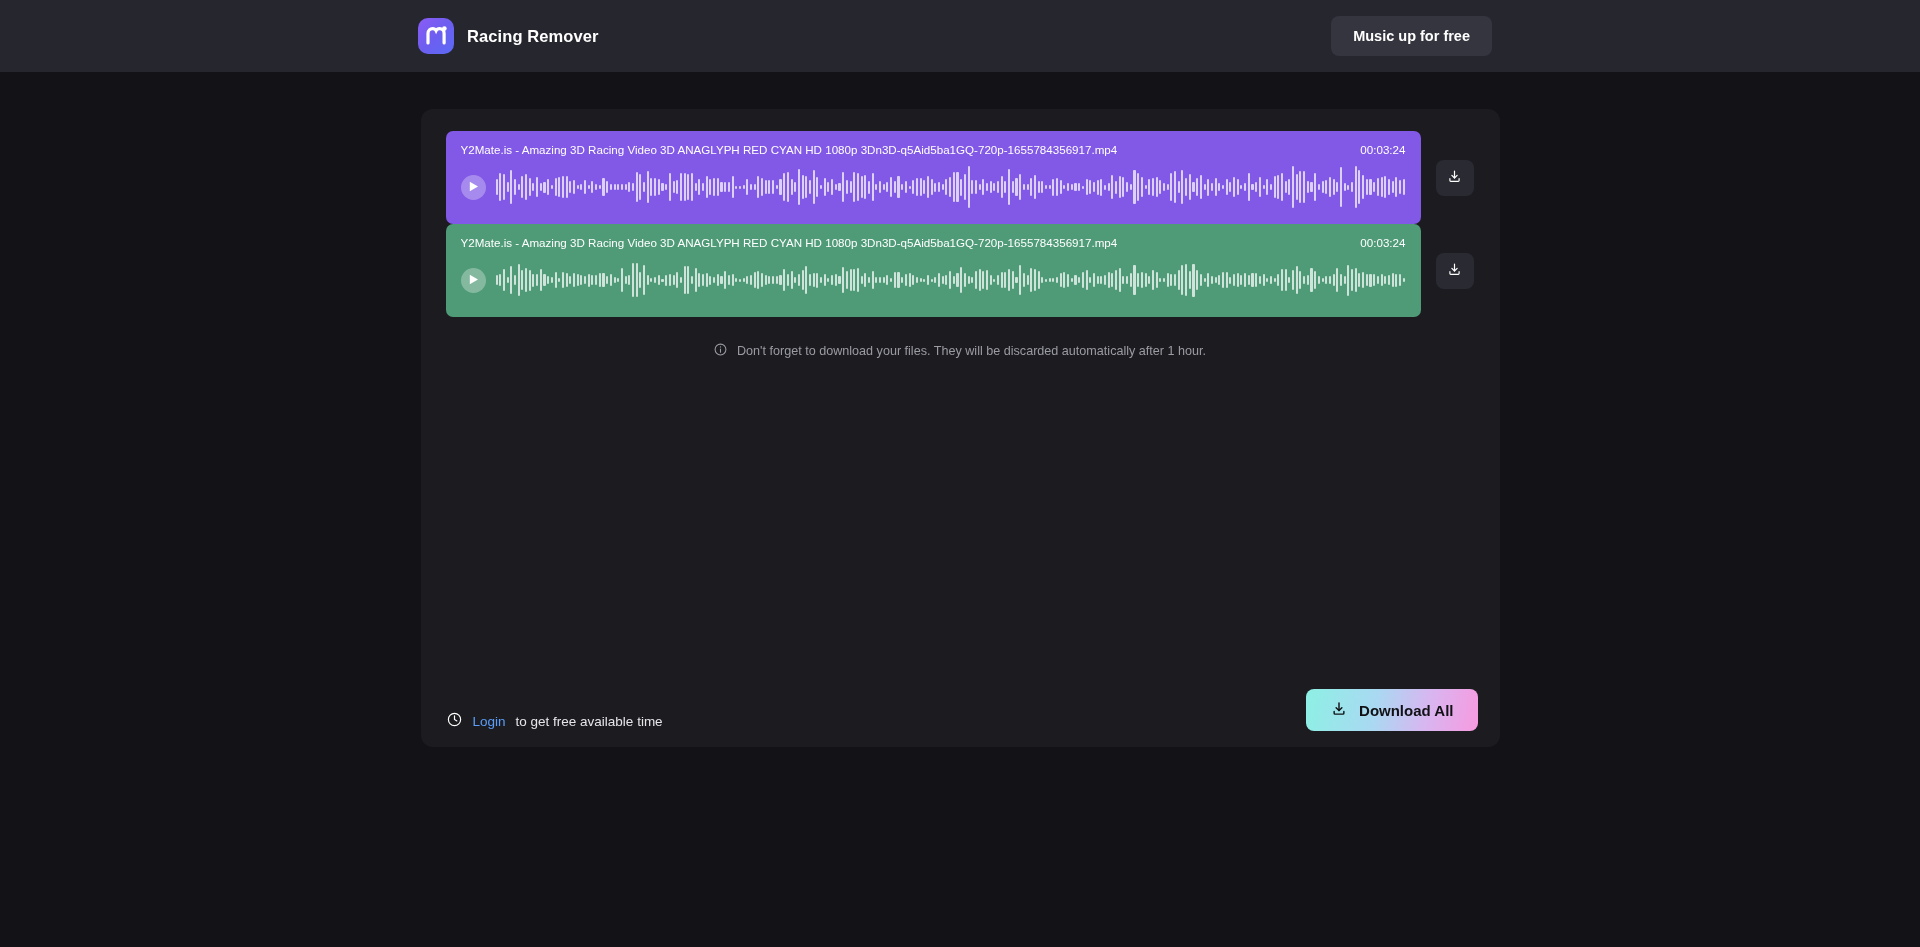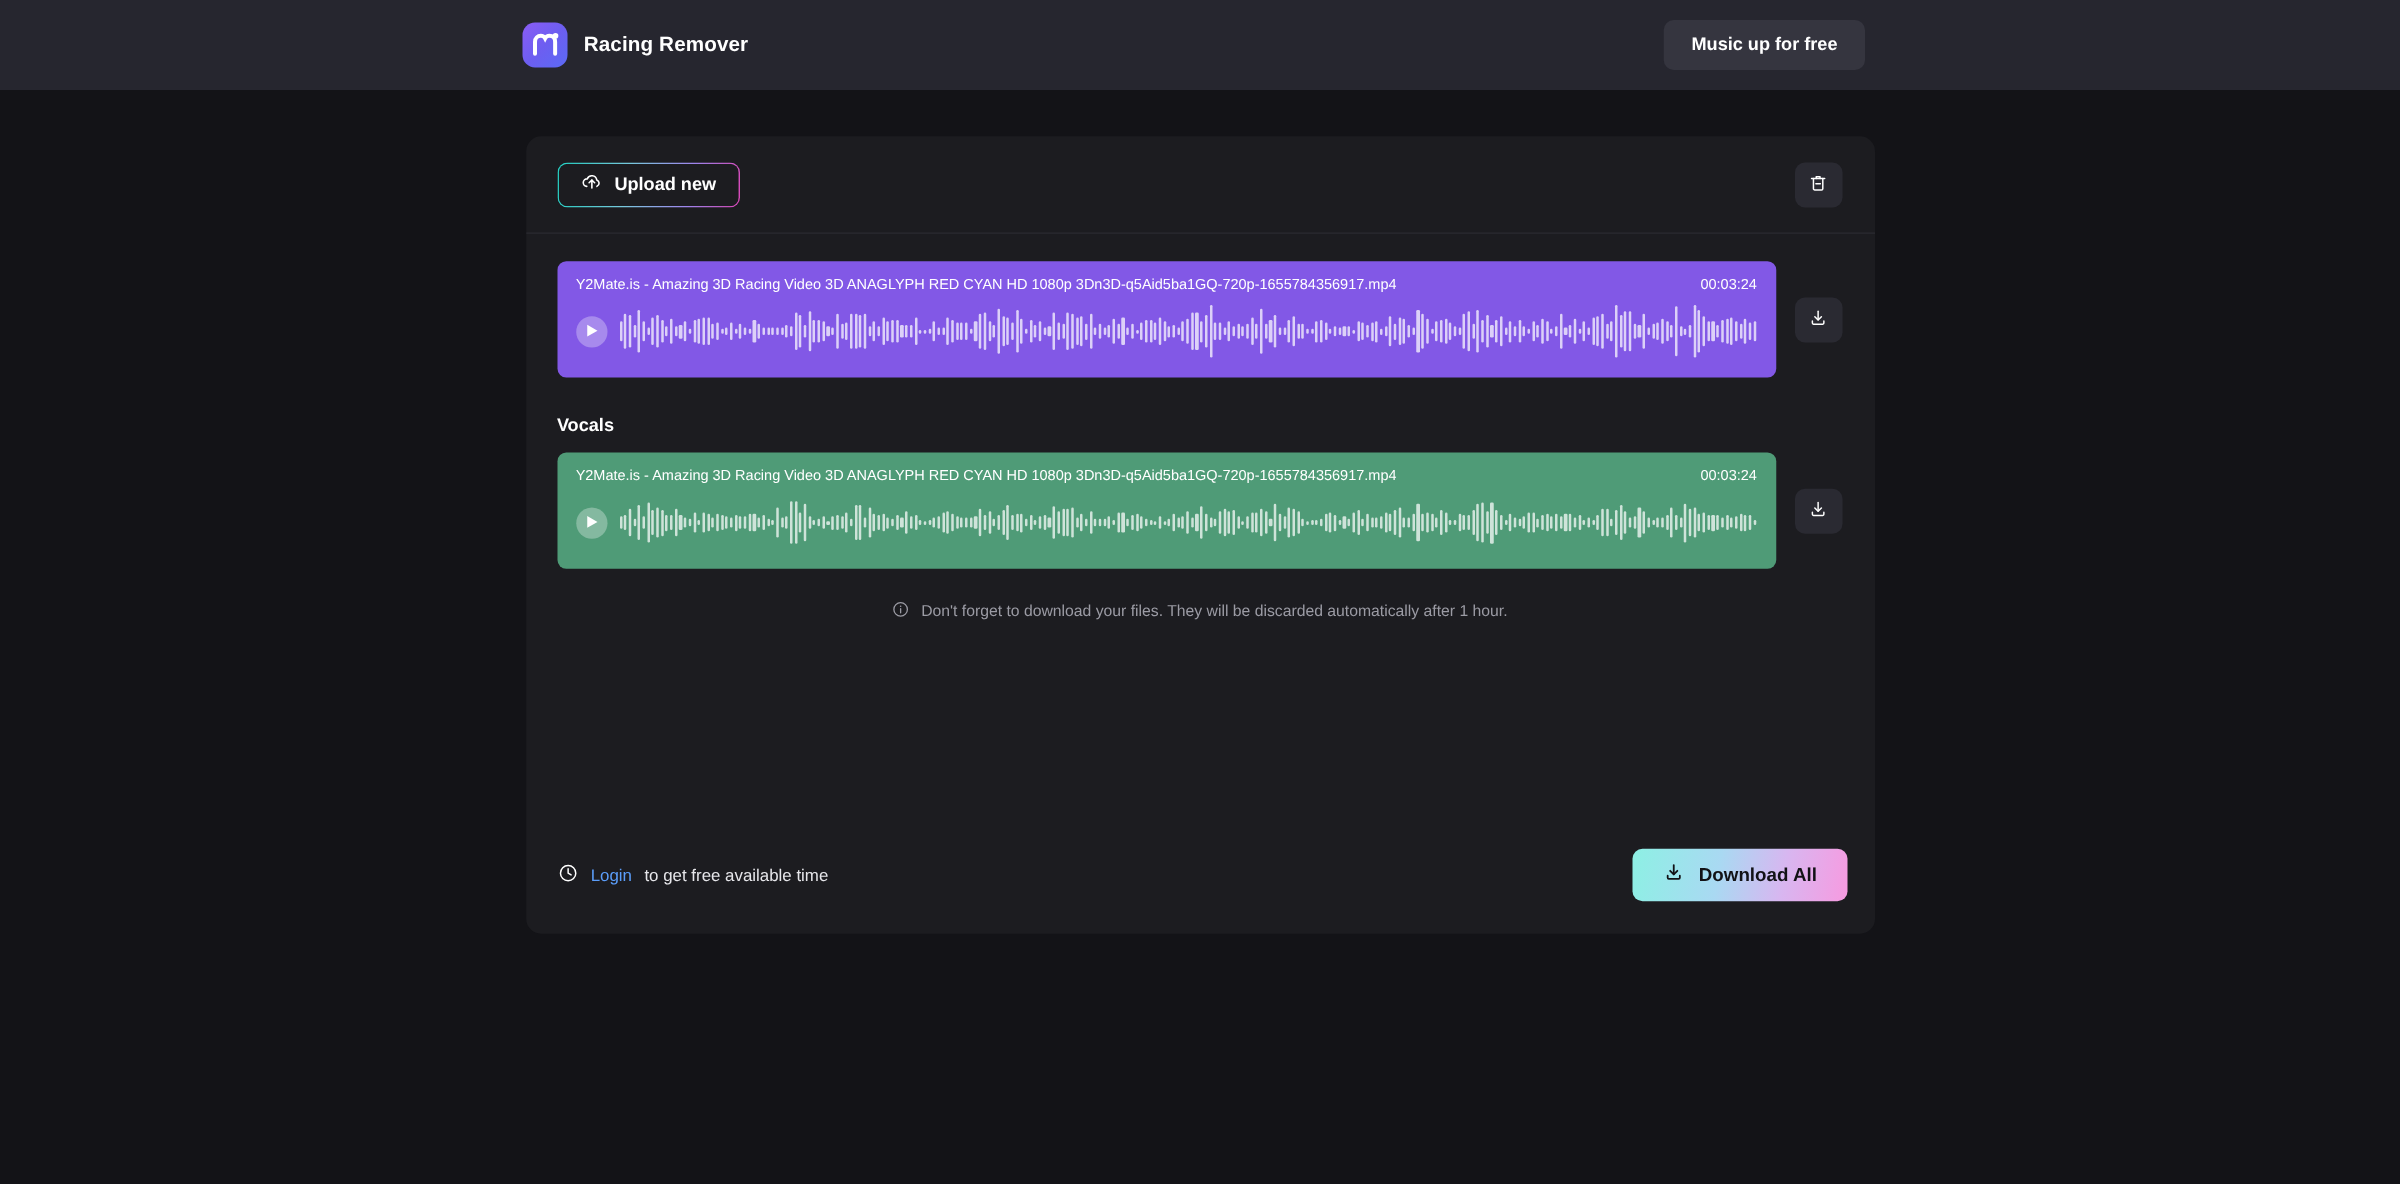--- a/index.html
+++ b/index.html
@@ -216,23 +216,23 @@
     display: flex;
     align-items: center;
     justify-content: center;
     gap: 9px;
     color: #9b9ba4;
     font-size: 12.6px;
   }
 
   .panel-footer {
     position: absolute;
-    left: 25px; right: 22px; bottom: 26px;
-    display: flex;
-    align-items: center;
+    left: 25px; right: 22px; bottom: 16px;
+    display: flex;
+    align-items: flex-end;
     justify-content: space-between;
   }
   .login-line {
     display: flex;
     align-items: center;
     gap: 10px;
     font-size: 13.5px;
     color: #e6e6ea;
   }
   .login-link { color: #5b9df9; cursor: pointer; }
@@ -267,43 +267,20 @@
     <span class="brand-name">Racing Remover</span>
   </div>
   <button class="signup-btn">Music up for free</button>
 </div>
 
 <div class="page">
 
 
   <div class="panel">
 
-    <div class="toolbar">
-      <button class="upload-btn">
-        <span>
-          <svg width="17" height="17" viewBox="0 0 20 20" fill="none" stroke="#ffffff" stroke-width="1.5" stroke-linecap="round" stroke-linejoin="round">
-            <path d="M5.2 14.2a3.5 3.5 0 0 1 .4-7 4.7 4.7 0 0 1 9 1 3.2 3.2 0 0 1 .2 6"></path>
-            <path d="M10 15.8V8.4"></path>
-              <path d="M7.4 10.8 10 8.2l2.6 2.6"></path>
-          </svg>
-        </span>
-        <span>Upload new</span>
-      </button>
-
-      <button class="trash-btn">
-        <span>
-          <svg width="17" height="17" viewBox="0 0 20 20" fill="none" stroke="#ffffff" stroke-width="1.4" stroke-linecap="round" stroke-linejoin="round">
-            <path d="M3.8 5.6h12.4"></path>
-            <path d="M8.2 5.6V4.1h3.6v1.5"></path>
-            <path d="M5.6 5.6v9.6a1.2 1.2 0 0 0 1.2 1.2h6.4a1.2 1.2 0 0 0 1.2-1.2V5.6"></path>
-            <path d="M7.9 10.6h4.2"></path>
-          </svg>
-        </span>
-      </button>
-    </div>
 
     <div class="tracks">
 
       <div class="track-row">
         <div class="track-card music">
           <div class="track-top">
             <span class="track-name">Y2Mate.is - Amazing 3D Racing Video 3D ANAGLYPH RED CYAN HD 1080p 3Dn3D-q5Aid5ba1GQ-720p-1655784356917.mp4</span>
             <span class="track-time">00:03:24</span>
           </div>
           <div class="wave-row">
@@ -569,21 +546,20 @@
           <span>
             <svg width="17" height="17" viewBox="0 0 20 20" fill="none" stroke="#ffffff" stroke-width="1.4" stroke-linecap="round" stroke-linejoin="round">
               <path d="M10 3.6v8"></path>
                 <path d="M6.9 8.7 10 11.8l3.1-3.1"></path>
               <path d="M4.6 12.6v2.1a1 1 0 0 0 1 1h8.8a1 1 0 0 0 1-1v-2.1"></path>
             </svg>
           </span>
         </button>
       </div>
 
-      <div class="track-label vocals">Vocals</div>
       <div class="track-row">
         <div class="track-card vocals">
           <div class="track-top">
             <span class="track-name">Y2Mate.is - Amazing 3D Racing Video 3D ANAGLYPH RED CYAN HD 1080p 3Dn3D-q5Aid5ba1GQ-720p-1655784356917.mp4</span>
             <span class="track-time">00:03:24</span>
           </div>
           <div class="wave-row">
             <button class="play-btn">
               <span>
                 <svg width="10" height="11" viewBox="0 0 10 11">

